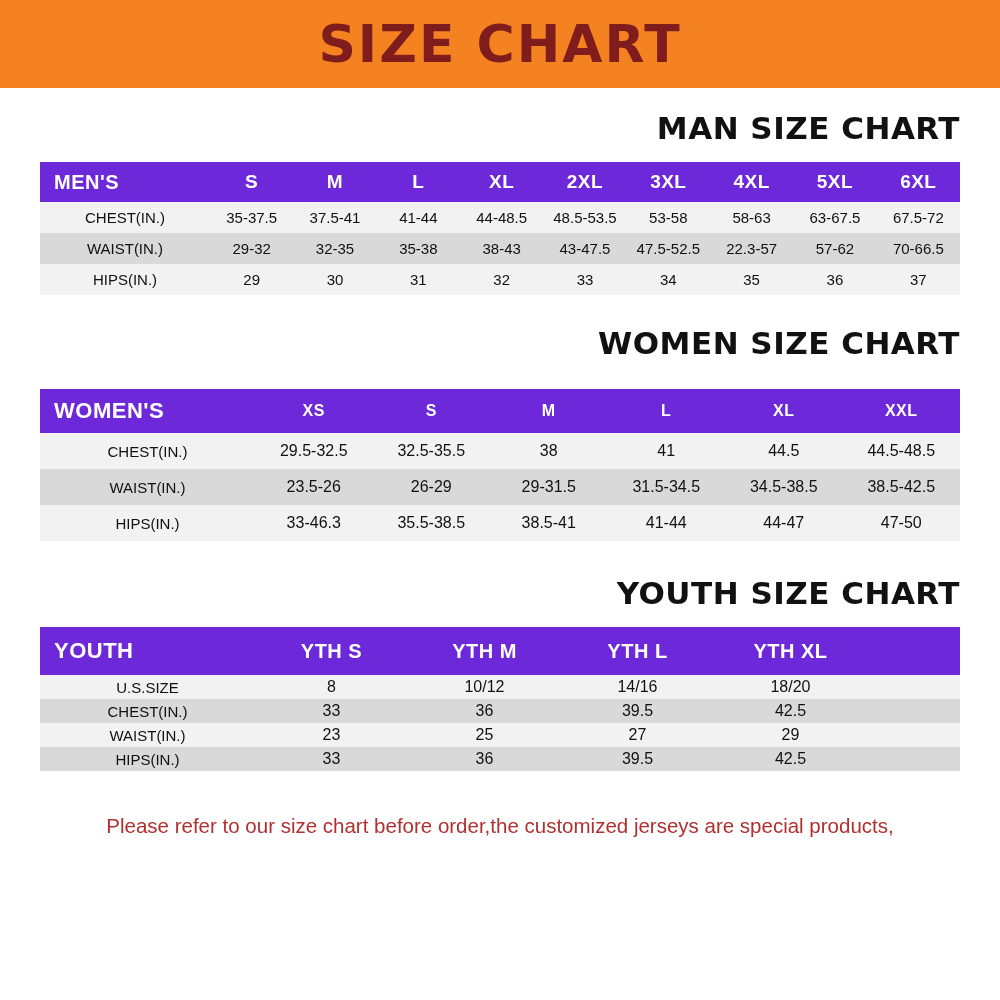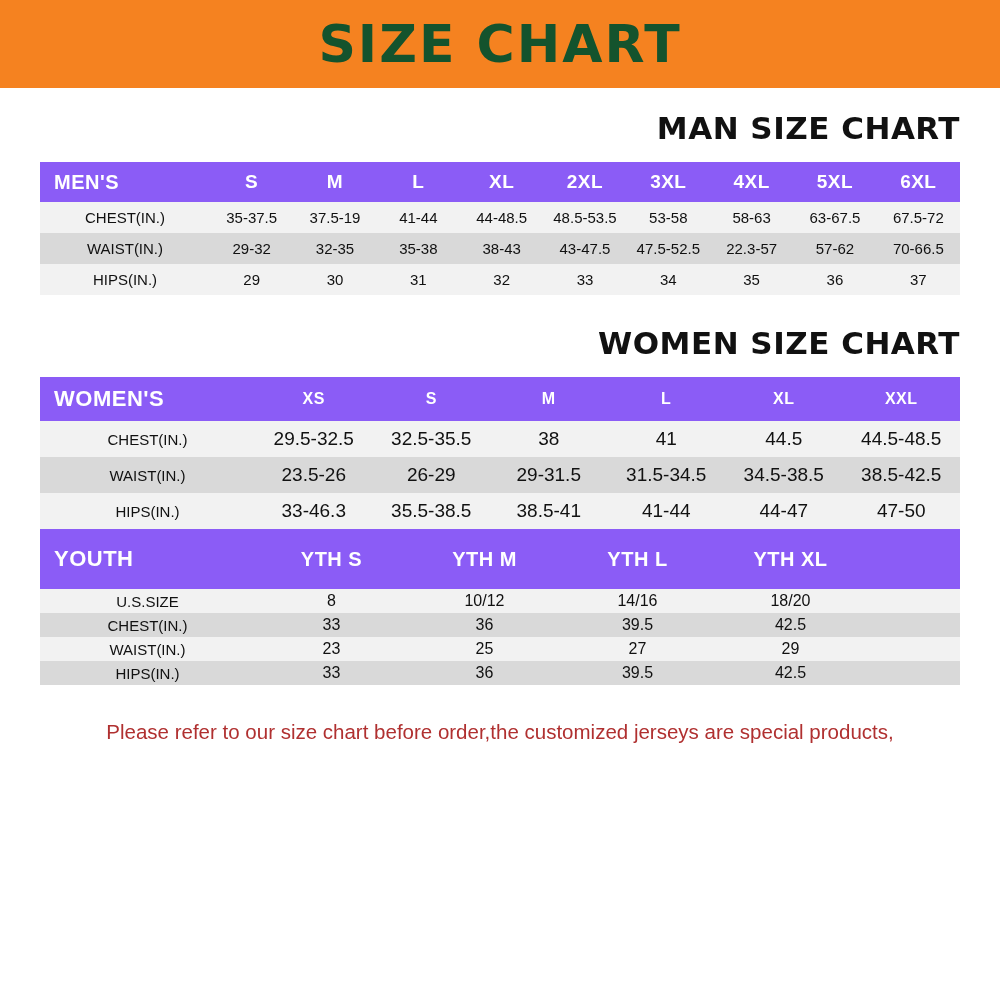--- a/index.html
+++ b/index.html
@@ -27,38 +27,38 @@
     background: #f58220;
     display: flex;
     align-items: center;
     justify-content: center;
   }
   .banner-title {
     font-family: "DejaVu Sans", sans-serif;
     font-weight: bold;
     font-size: 52px;
     letter-spacing: 2px;
-    color: #14532d;
+    color: #7f1d1d;
     line-height: 1;
     text-align: center;
   }
   
   .section {
     padding: 0 40px;
   }
   .section-title {
     text-align: right;
     font-family: "DejaVu Sans", sans-serif;
     font-weight: bold;
     font-size: 31px;
     color: #111111;
     letter-spacing: 0.5px;
   }
   .man-title { margin-top: 22px; margin-bottom: 16px; }
-  .women-title { margin-top: 30px; margin-bottom: 16px; }
+  .women-title { margin-top: 30px; margin-bottom: 28px; }
   .youth-title { margin-top: 34px; margin-bottom: 16px; }
 
   
   table.size-table {
     border-collapse: collapse;
     width: 920px;
     margin: 0 auto;
     table-layout: fixed;
   }
   table.size-table th,
@@ -67,21 +67,21 @@
     padding: 0;
     height: 31px;
     font-size: 15px;
     color: #111111;
     text-align: center;
     vertical-align: middle;
     font-family: "Liberation Sans", sans-serif;
   }
   
   table.size-table thead tr {
-    background: #8b5cf6;
+    background: #6d28d9;
   }
   table.size-table thead th {
     color: #ffffff;
     font-weight: bold;
     font-size: 19px;
     height: 40px;
     letter-spacing: 0.5px;
   }
   table.size-table thead th.corner {
     text-align: left;
@@ -95,30 +95,30 @@
   table.size-table tbody tr:nth-child(even) {
     background: #d9d9d9;
   }
   table.size-table tbody td.rowlabel {
     text-align: center;
     font-size: 15px;
     color: #111111;
   }
   
   table.women-table thead th { font-size: 16px; height: 44px; }
-  table.women-table th, table.women-table td { height: 36px; font-size: 19px; }
+  table.women-table th, table.women-table td { height: 36px; font-size: 16px; }
   table.women-table thead th.corner { font-size: 22px; }
 
-  table.youth-table thead th { font-size: 20px; height: 60px; }
+  table.youth-table thead th { font-size: 20px; height: 48px; }
   table.youth-table th, table.youth-table td { height: 24px; font-size: 16px; }
   table.youth-table thead th.corner { font-size: 22px; }
 
   
   .footnote {
-    margin: 32px auto 0 auto;
+    margin: 40px auto 0 auto;
     width: 950px;
     text-align: center;
     color: #b03030;
     font-size: 20.5px;
     line-height: 1.5;
     font-family: "Liberation Sans", sans-serif;
   }
   .footnote div { white-space: nowrap; }
 </style>
 </head>
@@ -148,21 +148,21 @@
           <th>3XL</th>
           <th>4XL</th>
           <th>5XL</th>
           <th>6XL</th>
         </tr>
       </thead>
       <tbody>
         <tr>
           <td class="rowlabel">CHEST(IN.)</td>
           <td>35-37.5</td>
-          <td>37.5-19</td>
+          <td>37.5-41</td>
           <td>41-44</td>
           <td>44-48.5</td>
           <td>48.5-53.5</td>
           <td>53-58</td>
           <td>58-63</td>
           <td>63-67.5</td>
           <td>67.5-72</td>
         </tr>
         <tr>
           <td class="rowlabel">WAIST(IN.)</td>
@@ -236,20 +236,21 @@
           <td>38.5-41</td>
           <td>41-44</td>
           <td>44-47</td>
           <td>47-50</td>
         </tr>
       </tbody>
     </table>
   </div>
 
   <div class="section">
+    <div class="section-title youth-title">YOUTH SIZE CHART</div>
     <table class="size-table youth-table">
       <colgroup>
         <col style="width:215px">
         <col span="4" style="width:153px">
         <col>
       </colgroup>
       <thead>
         <tr>
           <th class="corner">YOUTH</th>
           <th>YTH S</th>

